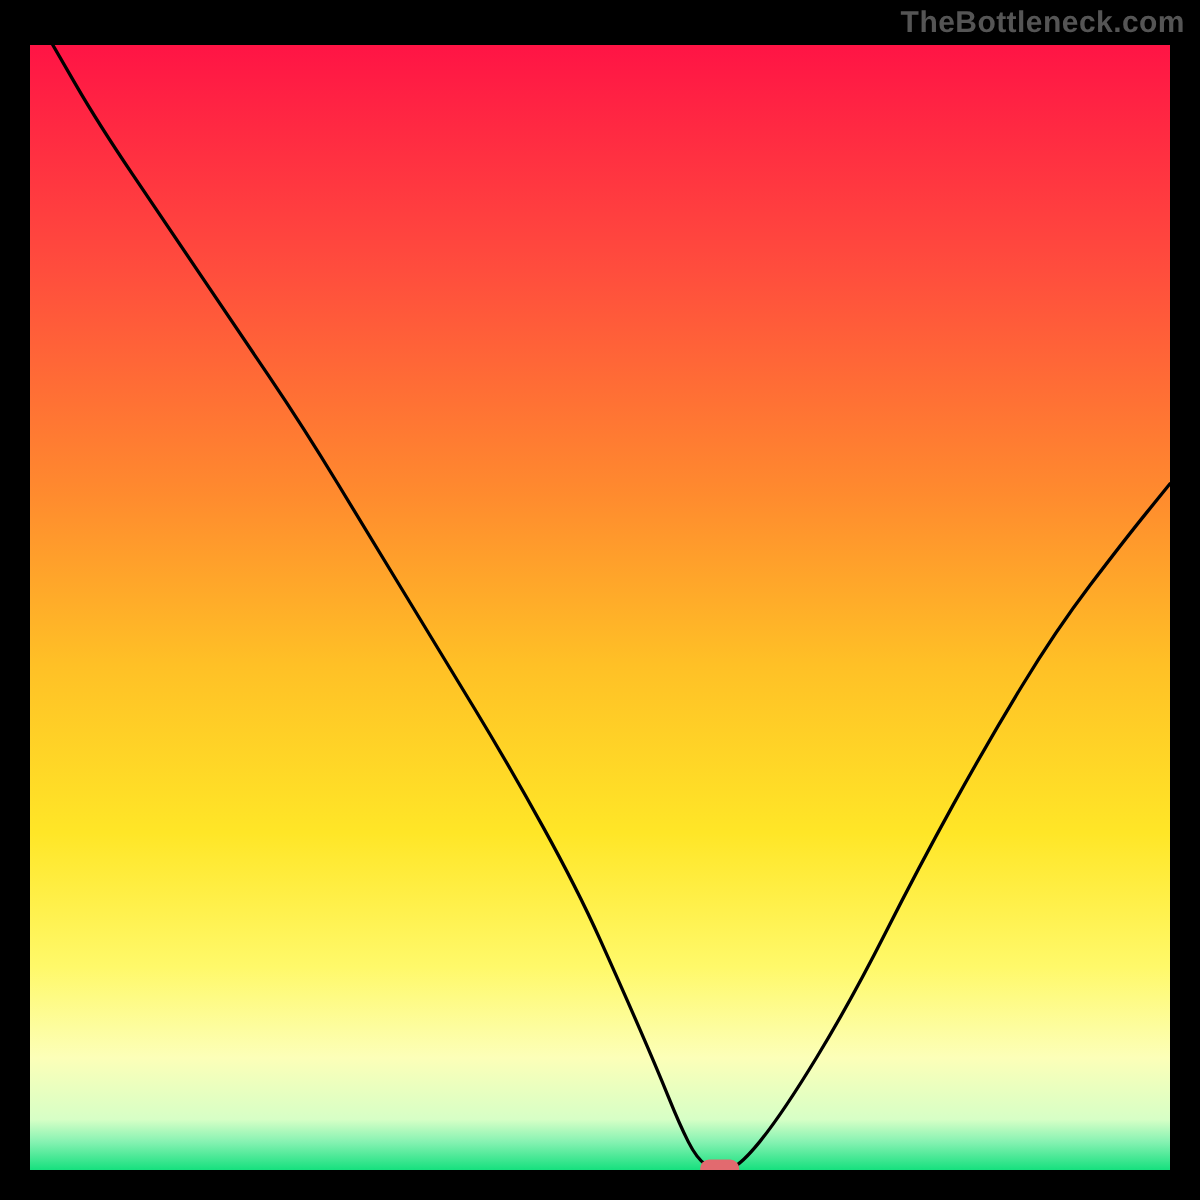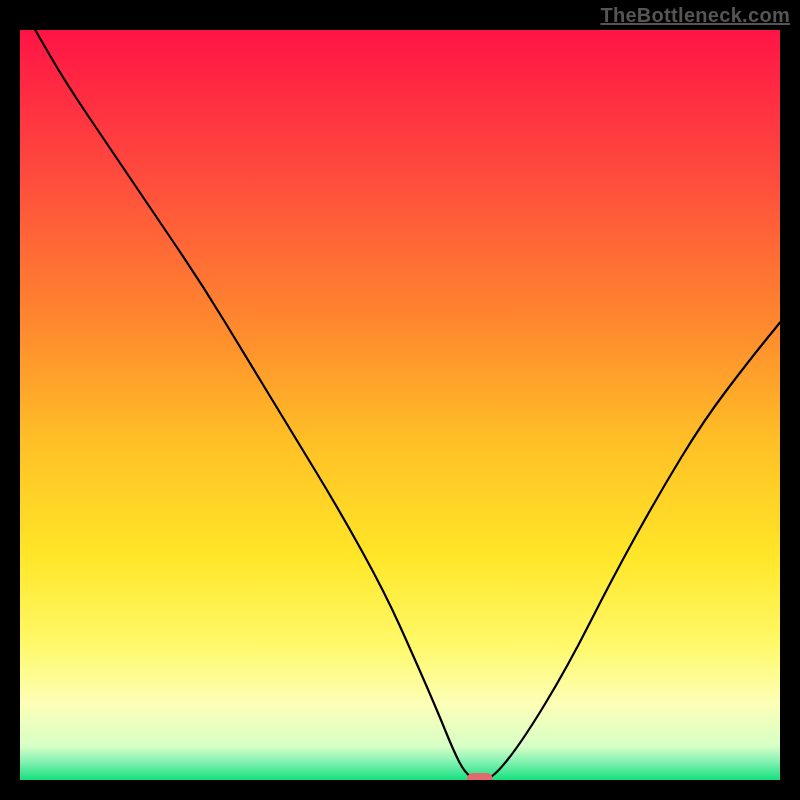--- a/index.html
+++ b/index.html
@@ -19,21 +19,20 @@
   }
   .watermark {
     position: absolute;
     top: 4px;
     right: 10px;
     color: #555;
     font-size: 20px;
     font-weight: 600;
     letter-spacing: 0.3px;
     user-select: none;
-    text-decoration: underline;
   }
   .plot {
     position: absolute;
     left: 20px;
     top: 30px;
     width: 760px;
     height: 750px;
   }
   .plot svg {
     display: block;

